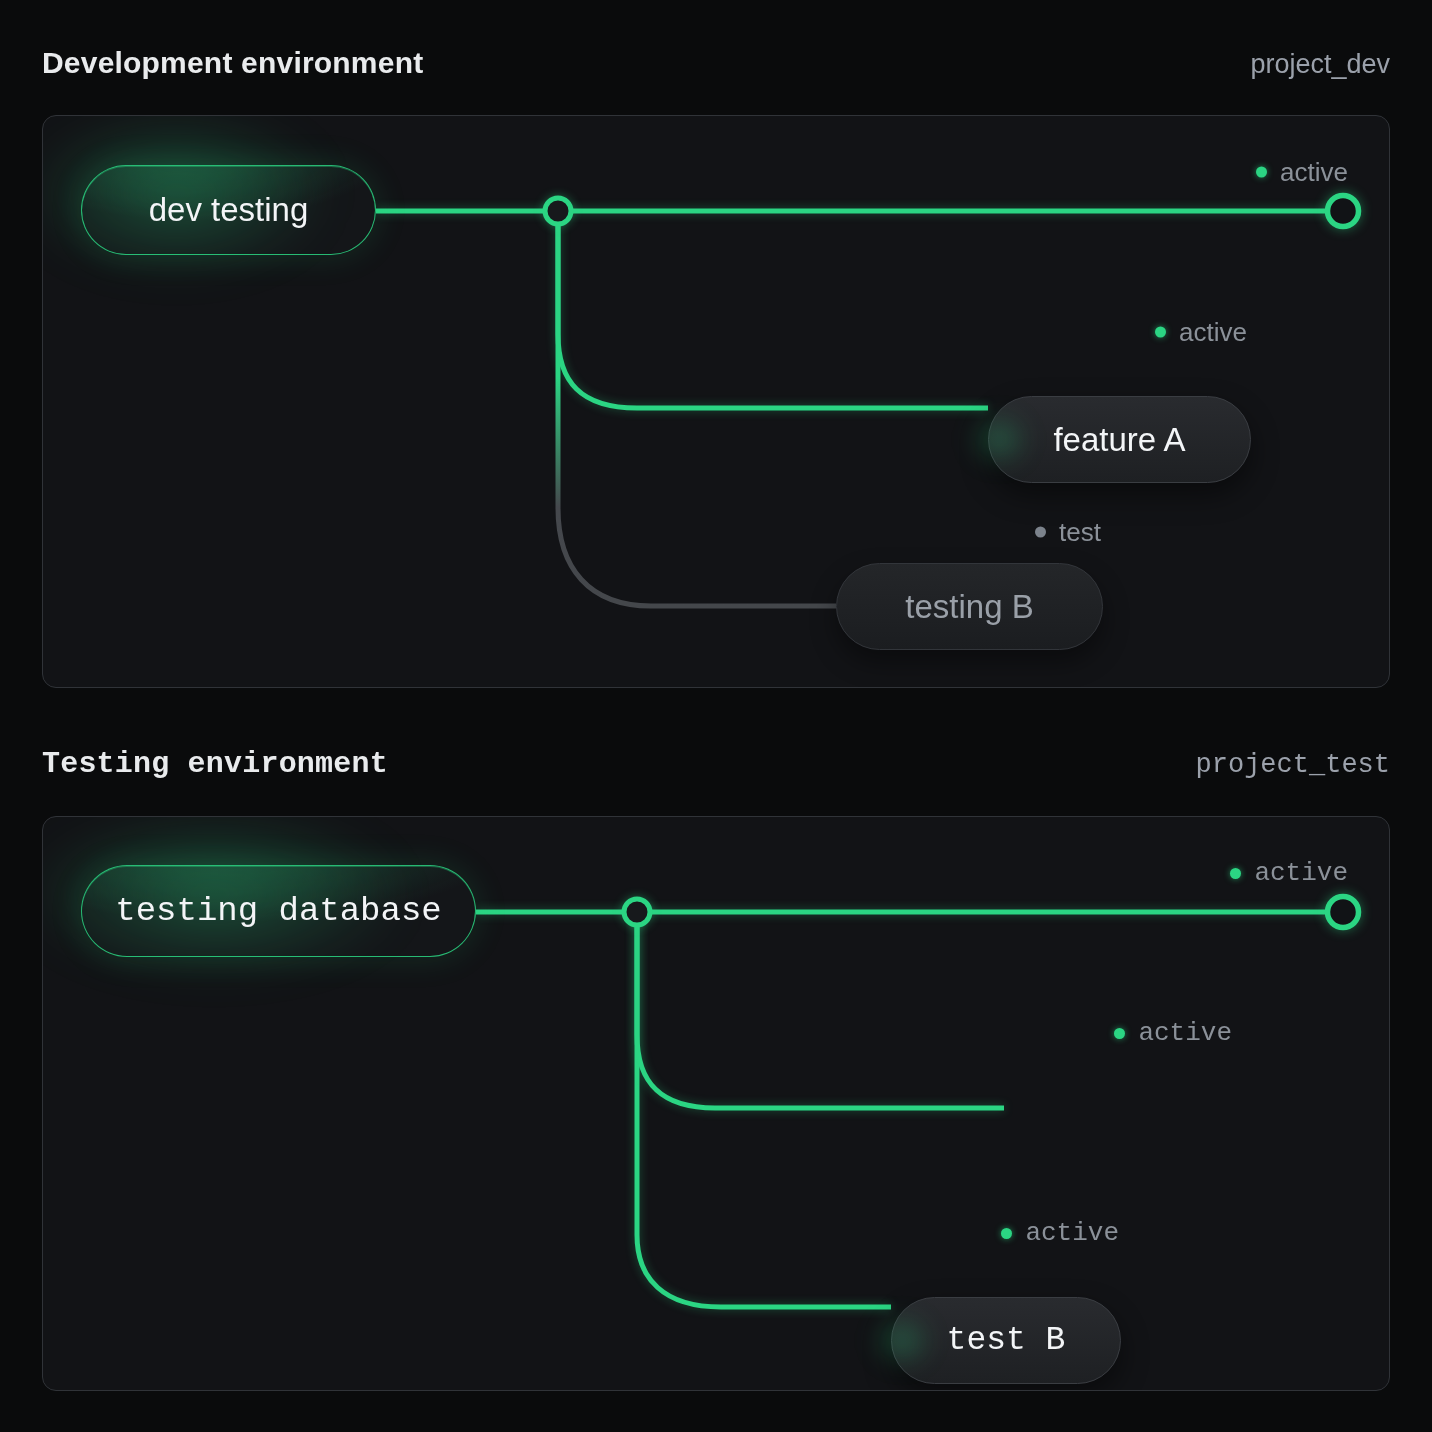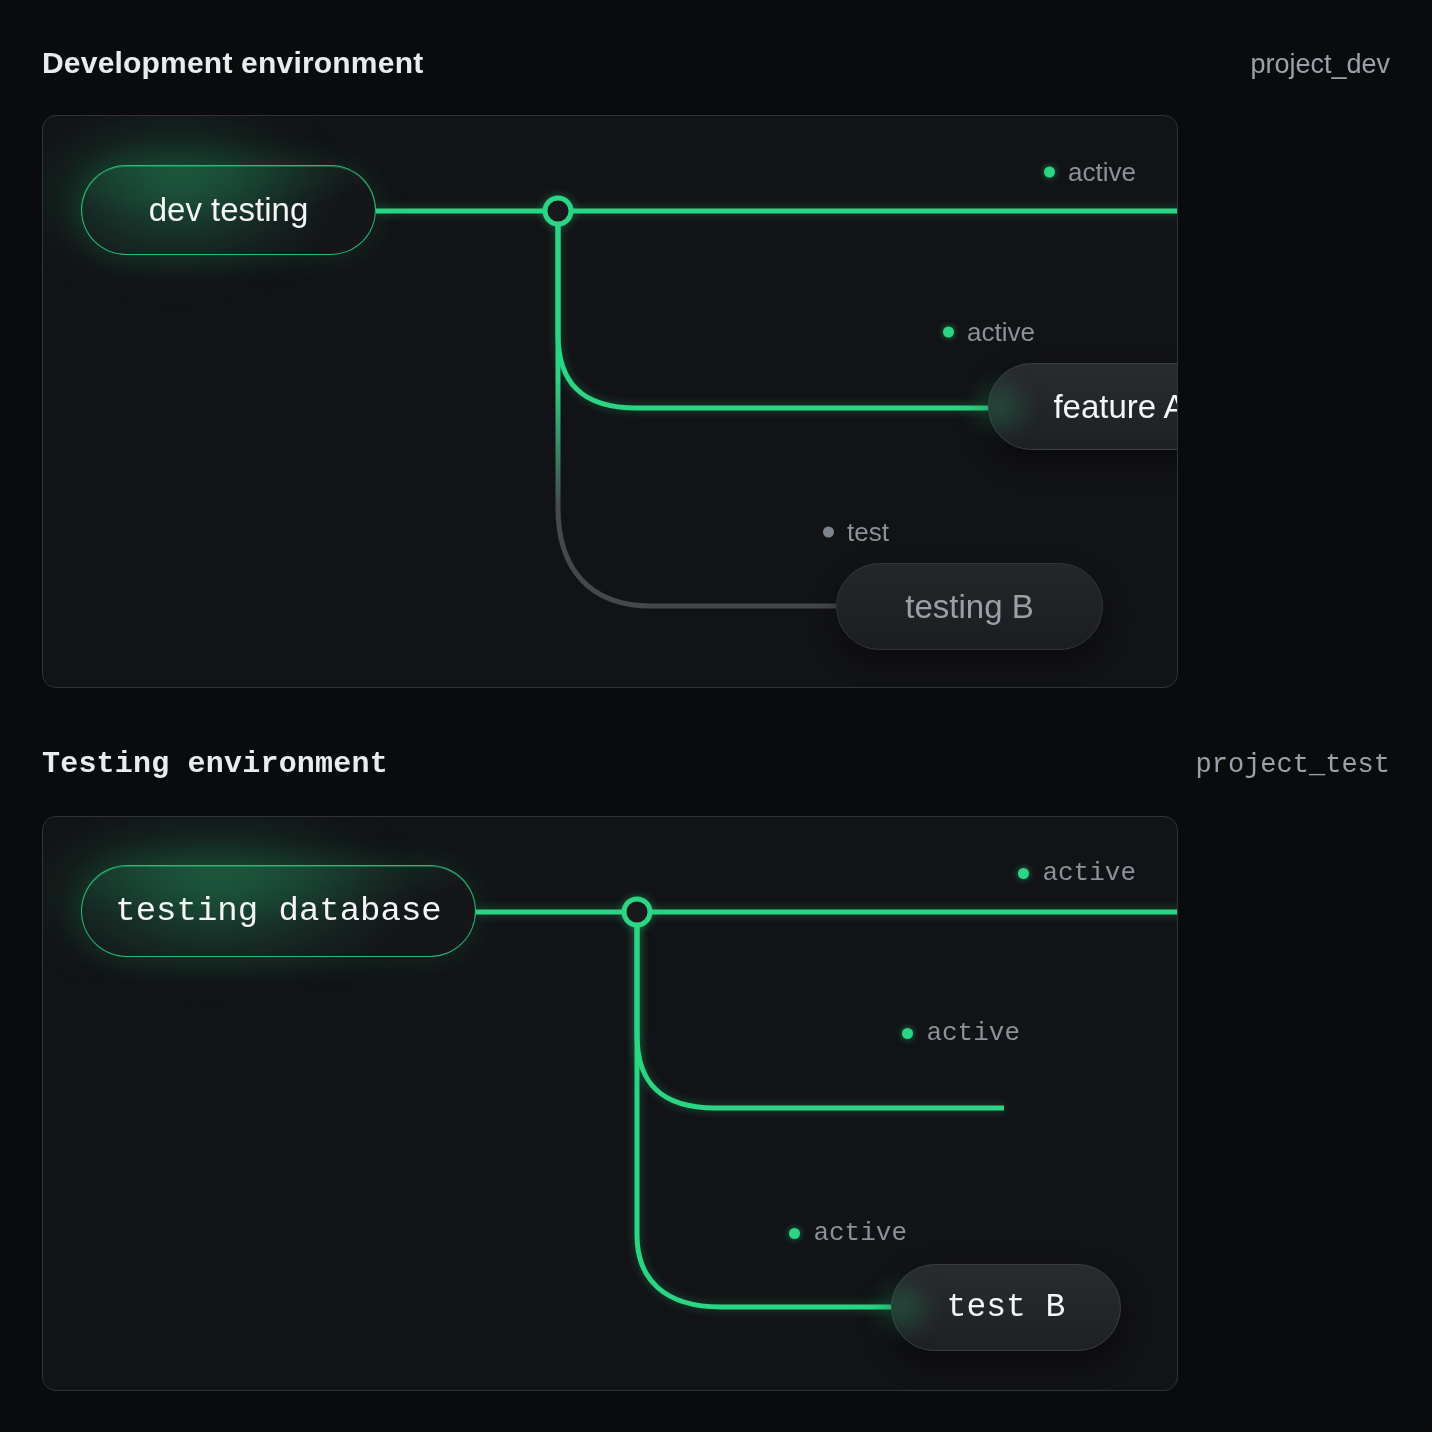--- a/index.html
+++ b/index.html
@@ -12,21 +12,21 @@
     display:flex; justify-content:space-between; align-items:baseline;
     height:38px; line-height:38px; margin-bottom:33px; padding:0 0;text-align:center;
   }
   .section-title { font-size:30px; font-weight:700; color:#e9ebed; letter-spacing:0.2px; }
   .project-label { font-size:27px; font-weight:400; color:#9ba1ab; }
 
   .section + .section { margin-top:57px;font-family:Liberation Mono, monospace; }
 
   .panel {
     position:relative;
-    width:1136px;
+    width:1348px;
     background:#121316;
     border:1.5px solid #303338;
     border-radius:14px;
     overflow:hidden;
   }
   .panel--dev  { height:573px; }
   .panel--test { height:575px; }
 
   svg.lines { position:absolute; inset:0; z-index:1; display:block; }
   .stroke-green { stroke:#2bd583; stroke-width:5; fill:none;
@@ -53,20 +53,21 @@
   .pill.kind-db::before {
     content:""; position:absolute; z-index:-1;
     left:-55px; right:-45px; top:-60px; bottom:-60px;
     background:radial-gradient(55% 55% at 38% 42%, rgba(43,213,131,0.30), rgba(43,213,131,0) 72%);
     filter:blur(22px); border-radius:999px;
   }
   .pill.kind-active {
     background:linear-gradient(180deg, #292b2f 0%, #1e2023 100%);
     border:1.5px solid #3a3d42;
     box-shadow:0 12px 28px rgba(0,0,0,0.45);
+    margin-top:33px;
   }
   .pill.kind-active::before {
     content:""; position:absolute; z-index:-1;
     left:-30px; top:8%; width:80px; height:84%;
     background:radial-gradient(closest-side, rgba(43,213,131,0.35), rgba(43,213,131,0) 75%);
     filter:blur(12px); border-radius:999px;
   }
   .pill.kind-idle {
     background:linear-gradient(180deg, #242629 0%, #1b1d20 100%);
     border:1.5px solid #32353a;

